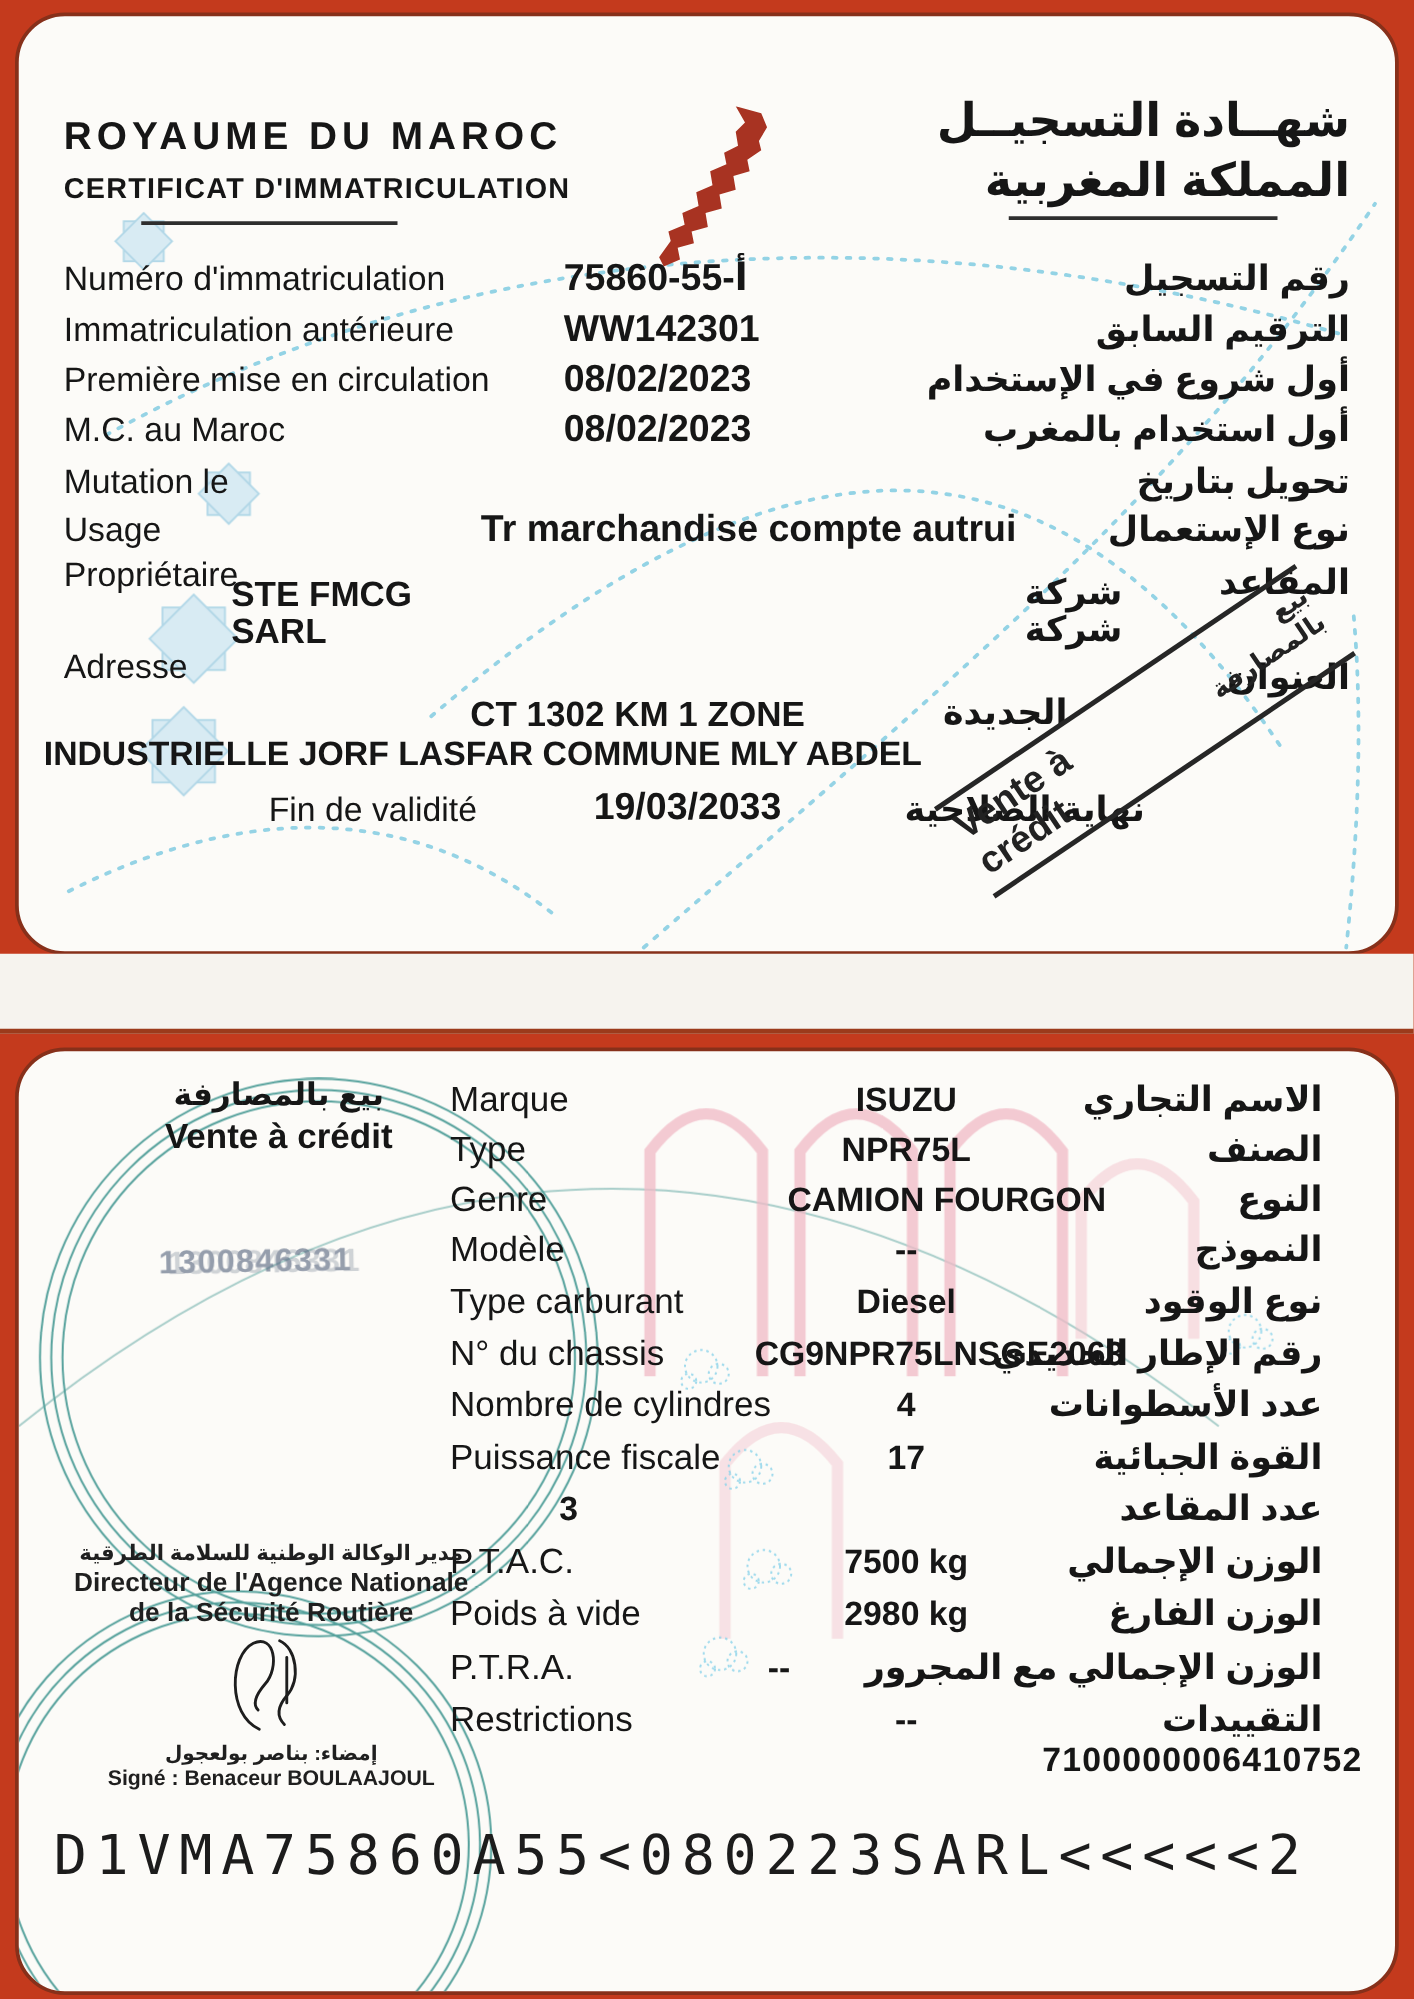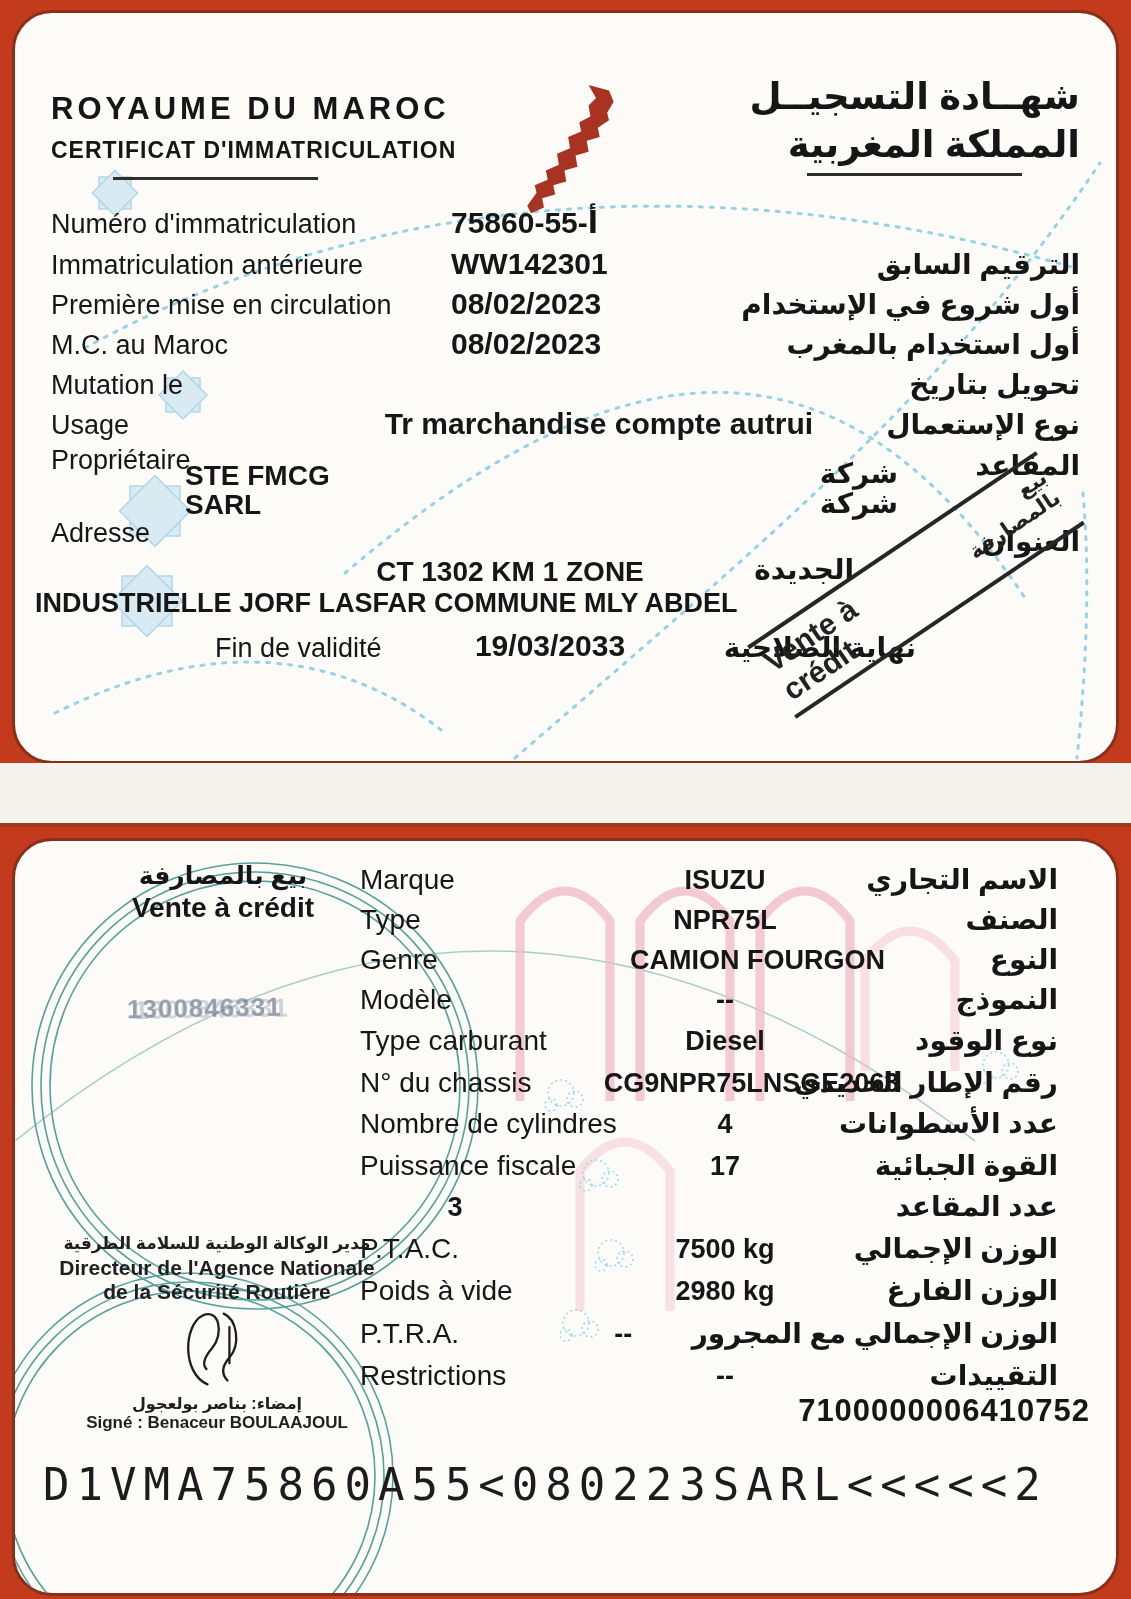--- a/index.html
+++ b/index.html
@@ -47,21 +47,21 @@
   .serial-faint{position:absolute;left:112px;top:152px;font-size:26px;font-weight:700;color:#50607a;
                 opacity:.6;letter-spacing:1px;transform:rotate(-1deg);filter:blur(.5px);
                 text-shadow:7px 1px 0 rgba(70,85,110,.4);}
   .dir-stamp{position:absolute;left:18px;top:392px;width:368px;text-align:center;color:#1f1f1f;}
   .dir-stamp .ds-ar1{font-size:17px;font-weight:700;direction:rtl;}
   .dir-stamp .ds-fr1{font-size:21px;font-weight:700;margin-top:2px;}
   .dir-stamp .ds-fr2{font-size:21px;font-weight:700;}
   .dir-stamp .sig{margin:2px auto 0 auto;display:block;}
   .dir-stamp .ds-ar2{font-size:16px;font-weight:700;direction:rtl;margin-top:2px;}
   .dir-stamp .ds-fr3{font-size:17px;font-weight:700;}
-  .doc-num{position:absolute;right:26px;top:552px;font-size:31px;font-weight:700;letter-spacing:1px;}
+  .doc-num{position:absolute;right:26px;top:552px;font-size:27px;font-weight:700;letter-spacing:1px;}
   .mrz{position:absolute;left:28px;top:618px;font-family:"DejaVu Sans Mono",monospace;
        font-size:44px;letter-spacing:7px;color:#1c1c1c;white-space:nowrap;}
 </style>
 </head>
 <body>
 
 <section id="card-front" class="card">
 
   <svg class="deco" width="1101" height="748" viewBox="0 0 1101 748">
     <g stroke="#3fb3d6" stroke-width="3" fill="none" stroke-dasharray="3 8" stroke-linecap="round" opacity="0.55">
@@ -105,20 +105,21 @@
 
   <div class="hdr-ar">
     <div class="a1">شهــادة التسجيــل</div>
     <div class="a1">المملكة المغربية</div>
     <div class="rule"></div>
   </div>
 
   <div class="frow" style="top:192px">
     <span class="fl">Numéro d'immatriculation</span>
     <span class="fv">75860-أ-55</span>
+    <span class="fa">رقم التسجيل</span>
   </div>
   <div class="frow" style="top:234px">
     <span class="fl">Immatriculation antérieure</span>
     <span class="fv">WW142301</span>
     <span class="fa">الترقيم السابق</span>
   </div>
   <div class="frow" style="top:274px">
     <span class="fl">Première mise en circulation</span>
     <span class="fv">08/02/2023</span>
     <span class="fa">أول شروع في الإستخدام</span>

